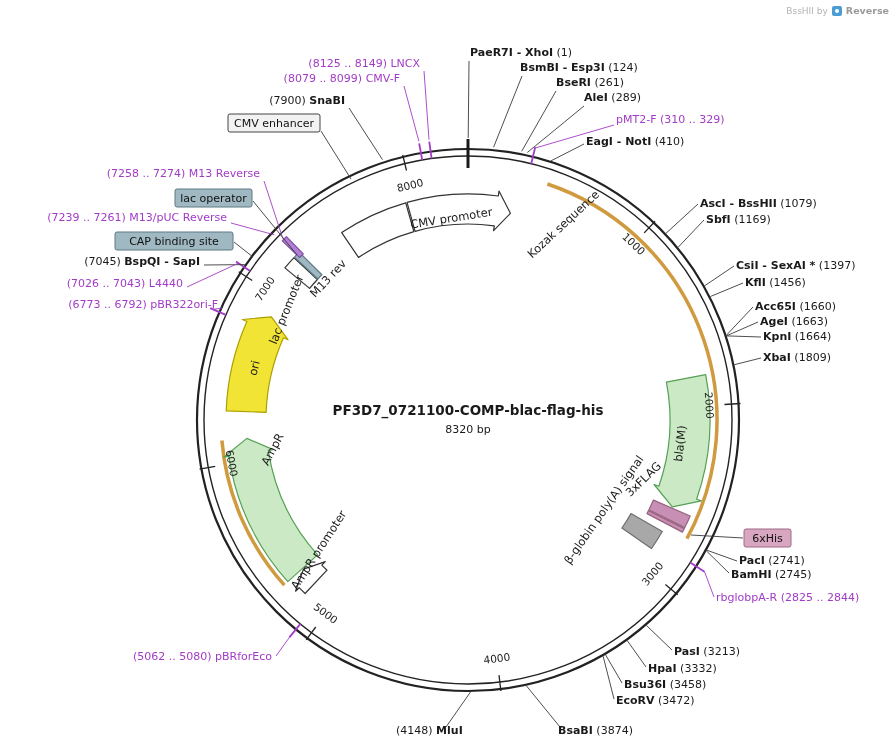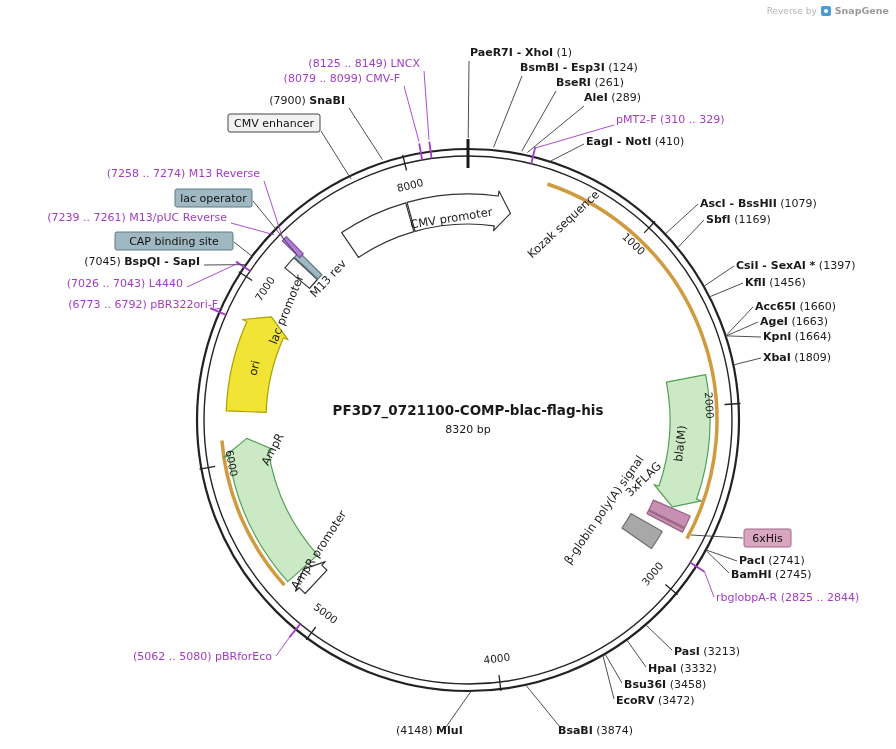--- a/index.html
+++ b/index.html
@@ -144,17 +144,17 @@
         <text x="290" y="311" text-anchor="middle" font-size="11.5" fill="#1a1a1a" transform="rotate(-68 290 311)">lac promoter</text>
         <text x="331" y="281" text-anchor="middle" font-size="11.5" fill="#1a1a1a" transform="rotate(-47 331 281)">M13 rev</text>
         <text x="258" y="369" text-anchor="middle" font-size="11.5" fill="#1a1a1a" transform="rotate(-76 258 369)">ori</text>
         <text x="276" y="451" text-anchor="middle" font-size="11.5" fill="#1a1a1a" transform="rotate(-62 276 451)">AmpR</text>
         <text x="322" y="552" text-anchor="middle" font-size="11.5" fill="#1a1a1a" transform="rotate(-57 322 552)">AmpR promoter</text>
       </g>
     <text class="title" x="468" y="415" text-anchor="middle">PF3D7_0721100-COMP-blac-flag-his</text>
     <text class="size" x="468" y="433" text-anchor="middle">8320 bp</text>
   </svg>
   <div class="watermark">
-    <span>Reverse by</span>
+    <span>BssHII by</span>
     <span class="logo"></span>
-    <span class="brand">SnapGene</span>
+    <span class="brand">Reverse</span>
   </div>
 </div>
 
 </body></html>

